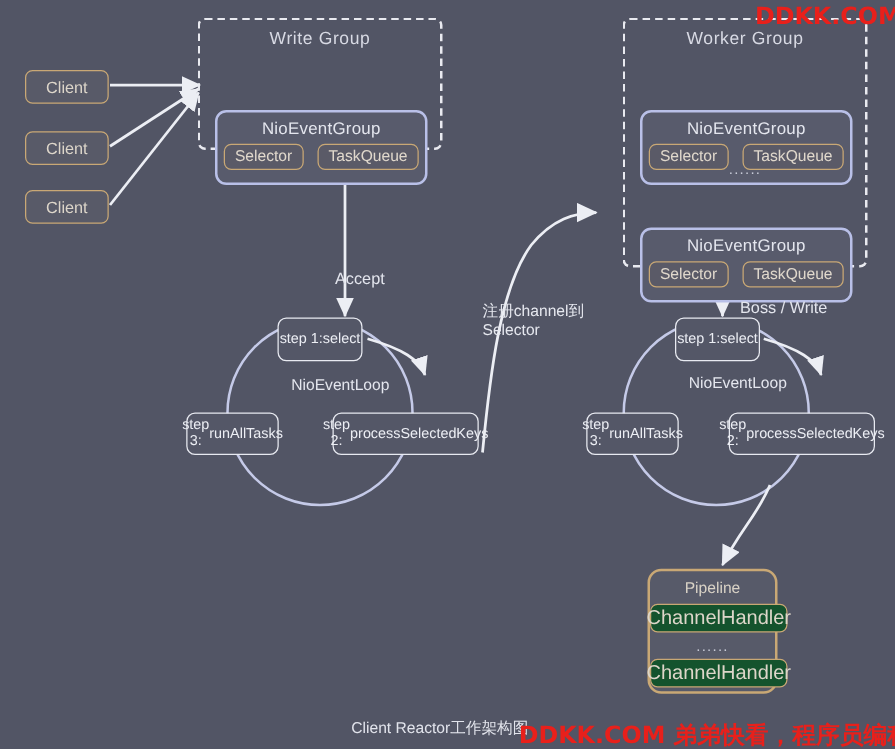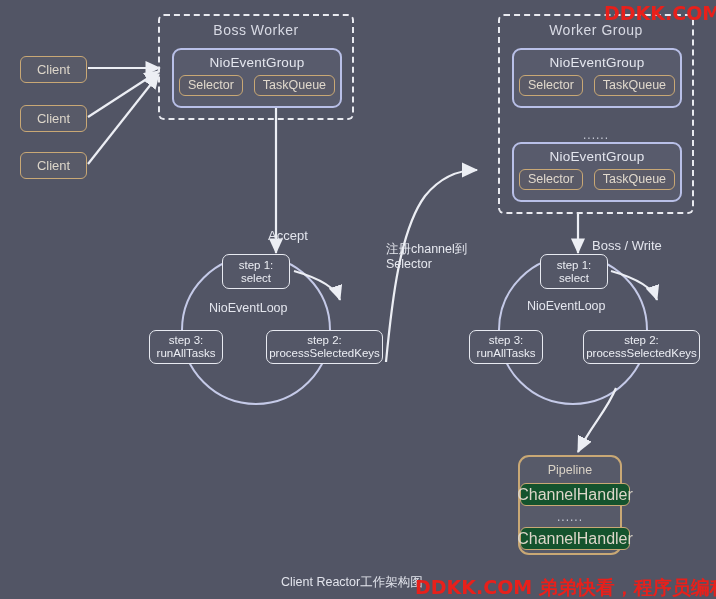--- a/index.html
+++ b/index.html
@@ -26,20 +26,21 @@
     position:absolute;left:0;right:0;top:6px;
     text-align:center;color:#d8dae4;font-size:14px;letter-spacing:.5px;
   }
 
   
   .evgroup{
     border:2px solid #b9c0e8;
     border-radius:9px;
     background:#585b6c;
     box-sizing:border-box;
+    margin-top:40px;
   }
   .evgroup-title{
     text-align:center;color:#e4e6ee;font-size:13.5px;
     padding-top:5px;letter-spacing:.2px;
   }
   .evgroup-row{
     display:flex;justify-content:center;gap:11px;margin-top:5px;
   }
 
   
@@ -64,28 +65,28 @@
   
   .step-box{
     position:absolute;
     border:1.4px solid #e8eaf1;
     border-radius:7px;
     background:#545767;
     color:#eceef4;
     font-size:11.5px;
     line-height:13px;
     text-align:center;
-    display:flex;flex-direction:column;align-items:center;justify-content:center;
+    display:flex;flex-direction:row;align-items:center;justify-content:center;
     box-sizing:border-box;
   }
 
   
   .label{position:absolute;color:#e3e5ed;font-size:13px;white-space:nowrap;}
   .label-center{position:absolute;color:#e6e8ef;font-size:12.5px;line-height:15px;}
-  .loop-label{position:absolute;color:#e4e6ee;font-size:12.5px;white-space:nowrap;}
+  .loop-label{position:absolute;color:#e4e6ee;font-size:12.5px;white-space:nowrap;margin-left:24px;}
   .dots{position:absolute;color:#c9ccd8;font-size:12px;letter-spacing:1px;text-align:center;}
 
   
   .pipeline-box{
     position:absolute;
     border:2px solid #c9a875;border-radius:11px;
     background:#575a69;
     box-sizing:border-box;
   }
   .pipeline-title{text-align:center;color:#d9d2c6;font-size:12.5px;padding-top:6px;}
@@ -147,21 +148,21 @@
     <span>Client</span>
   </div>
   <div class="client-box" style="left:20px;top:105px;">
     <span>Client</span>
   </div>
   <div class="client-box" style="left:20px;top:152px;">
     <span>Client</span>
   </div>
 
   <div class="node dashed-group" style="left:158px;top:14px;width:196px;height:106px;">
-    <div class="group-title">Boss Worker</div>
+    <div class="group-title">Write Group</div>
     <div class="evgroup" style="position:absolute;left:12px;top:32px;width:170px;height:60px;">
       <div class="evgroup-title">NioEventGroup</div>
       <div class="evgroup-row">
         <div class="tan-box">Selector</div>
         <div class="tan-box">TaskQueue</div>
       </div>
     </div>
   </div>
 
   <div class="node dashed-group" style="left:498px;top:14px;width:196px;height:200px;">
@@ -176,21 +177,21 @@
     <div class="dots" style="left:0;right:0;top:112px;">......</div>
     <div class="evgroup" style="position:absolute;left:12px;top:126px;width:170px;height:60px;">
       <div class="evgroup-title">NioEventGroup</div>
       <div class="evgroup-row">
         <div class="tan-box">Selector</div>
         <div class="tan-box">TaskQueue</div>
       </div>
     </div>
   </div>
 
-  <div class="label" style="left:268px;top:228px;">Accept</div>
+  <div class="label" style="left:268px;top:215px;">Accept</div>
   <div class="label" style="left:592px;top:238px;">Boss / Write</div>
   <div class="label-center" style="left:386px;top:242px;width:110px;">
     <div>注册channel到</div>
     <div>Selector</div>
   </div>
 
   <div class="loop-label" style="left:209px;top:301px;">NioEventLoop</div>
   <div class="step-box" style="left:222px;top:254px;width:68px;height:35px;">
     <div>step 1:</div>
     <div>select</div>

